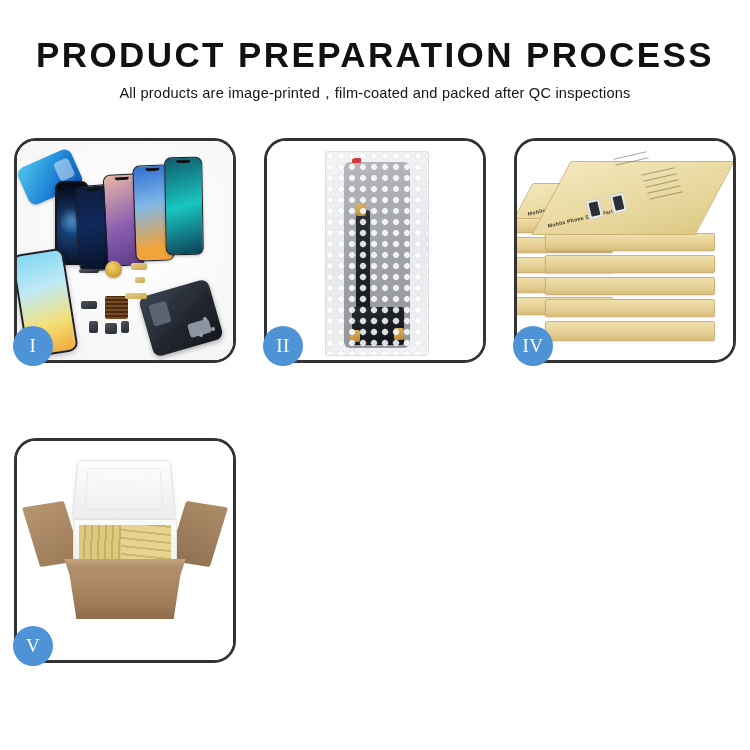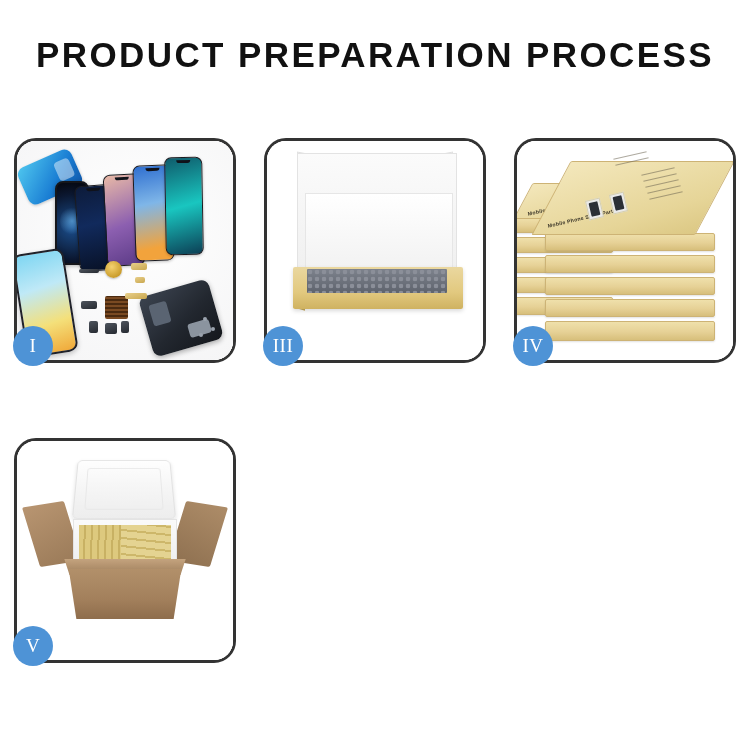--- a/index.html
+++ b/index.html
@@ -389,20 +389,21 @@
     background: rgba(140,112,80,.5); border-radius: 1px;
   }
 </style>
 </head>
 <body>
 
 <div class="page">
 
   <div class="header">
     <div class="title">PRODUCT PREPARATION PROCESS</div>
+    <div class="subtitle">All products are image-printed，film-coated and packed after QC inspections</div>
   </div>
 
   <div class="grid">
 
     <div class="panel">
       <div class="panel-clip">
         <div class="scene-parts">
           <div class="bg-soft"></div>
           <div class="adhesive"></div>
           <div class="glass-front"></div>
@@ -433,35 +434,38 @@
           <div class="flex" style="left:108px; top:152px; width:22px; height:6px;"></div>
           <div class="flex" style="left:118px; top:136px; width:10px; height:6px;"></div>
           <div class="screw" style="left:186px; top:176px;"></div>
           <div class="screw" style="left:194px; top:186px;"></div>
           <div class="screw" style="left:182px; top:192px;"></div>
         </div>
       </div>
       <div class="badge">I</div>
     </div>
 
-
     <div class="panel">
       <div class="panel-clip">
-        <div class="scene-tray">
-          <div class="tray-lid-flap-l"></div>
-          <div class="tray-lid-flap-r"></div>
-          <div class="tray-lid"></div>
-          <div class="tray-foam"></div>
-          <div class="tray-side-l"></div>
-          <div class="tray-base"></div>
-          <div class="tray-inner"></div>
+        <div class="scene-bubble">
+          <div class="bubble-bag">
+            <div class="inner-screen"></div>
+            <div class="red-mark"></div>
+            <div class="inner-flexstrip"></div>
+            <div class="inner-connector"></div>
+            <div class="gold-tab" style="left:30px; top:52px;"></div>
+            <div class="gold-tab" style="left:24px; top:178px;"></div>
+            <div class="gold-tab" style="left:68px; top:176px;"></div>
+            <div class="bubbles"></div>
+          </div>
         </div>
       </div>
-      <div class="badge">III</div>
+      <div class="badge">II</div>
     </div>
+
 
     <div class="panel">
       <div class="panel-clip">
         <div class="scene-stack">
 
           <div class="kbox" style="left:-2px; top:76px; width:98px; height:16px;"></div>
           <div class="kbox" style="left:-2px; top:96px; width:98px; height:16px;"></div>
           <div class="kbox" style="left:-2px; top:116px; width:98px; height:16px;"></div>
           <div class="kbox" style="left:-2px; top:136px; width:98px; height:16px;"></div>
           <div class="kbox" style="left:-2px; top:156px; width:98px; height:18px;"></div>

